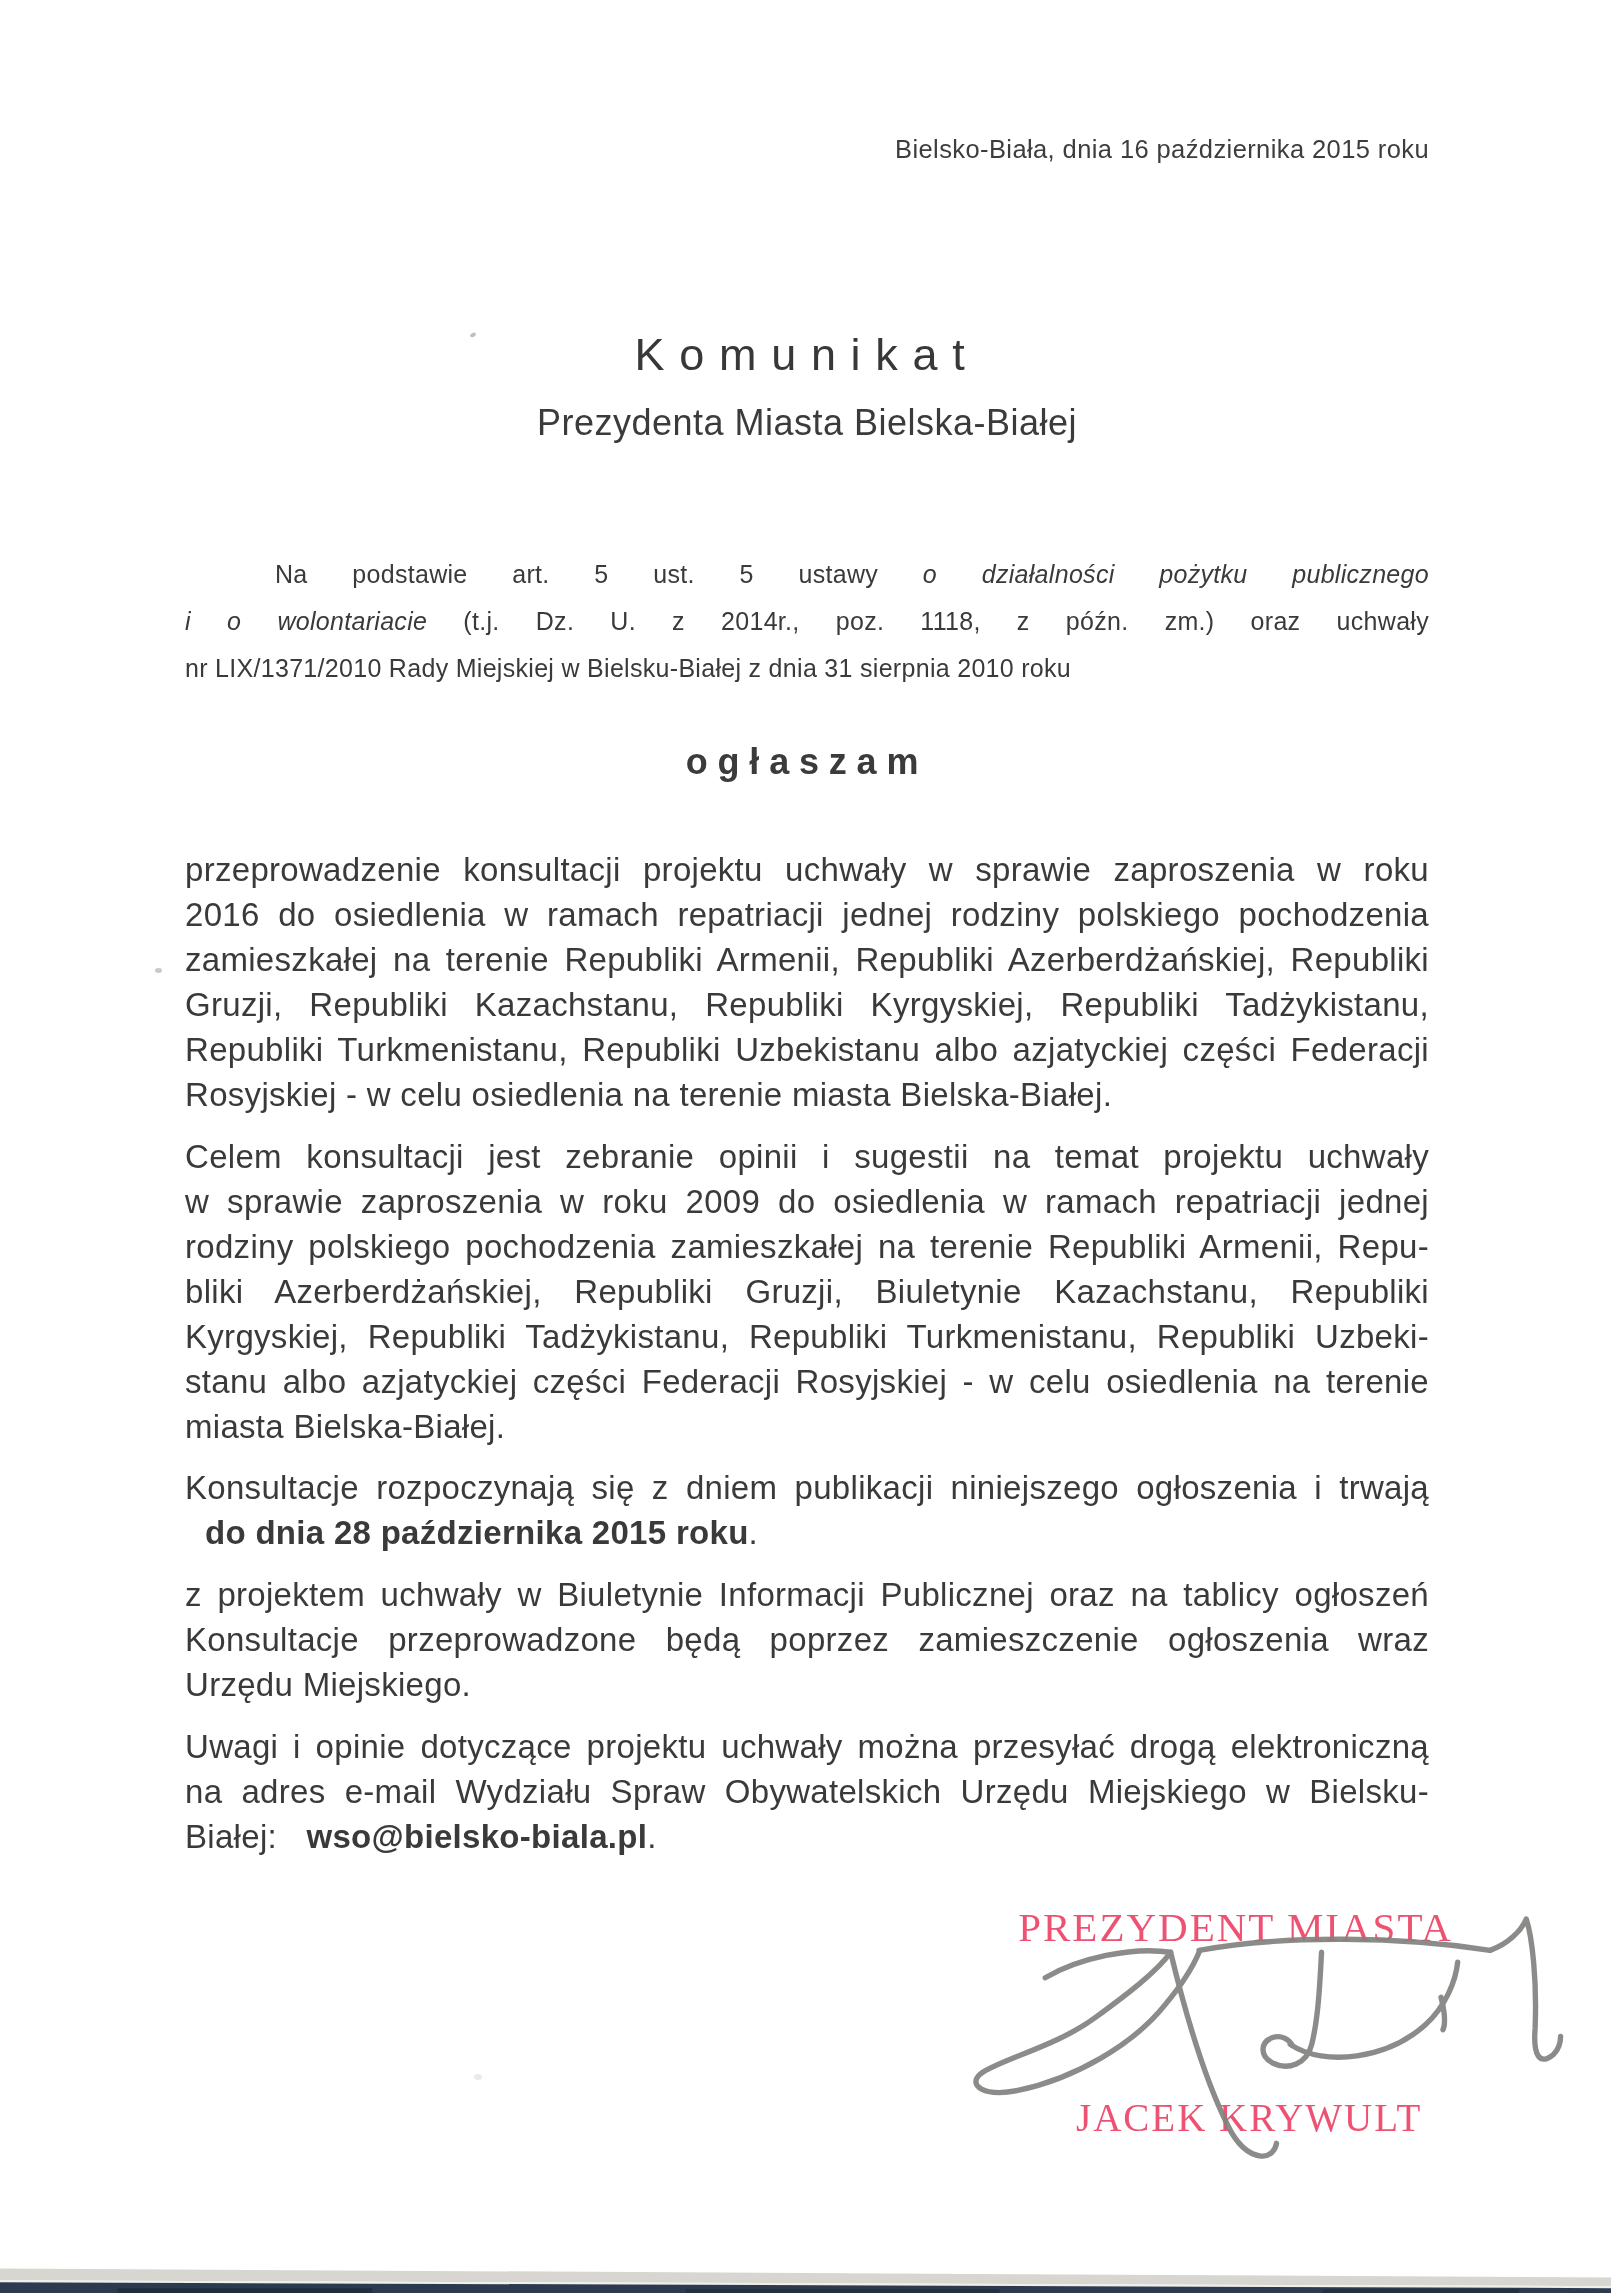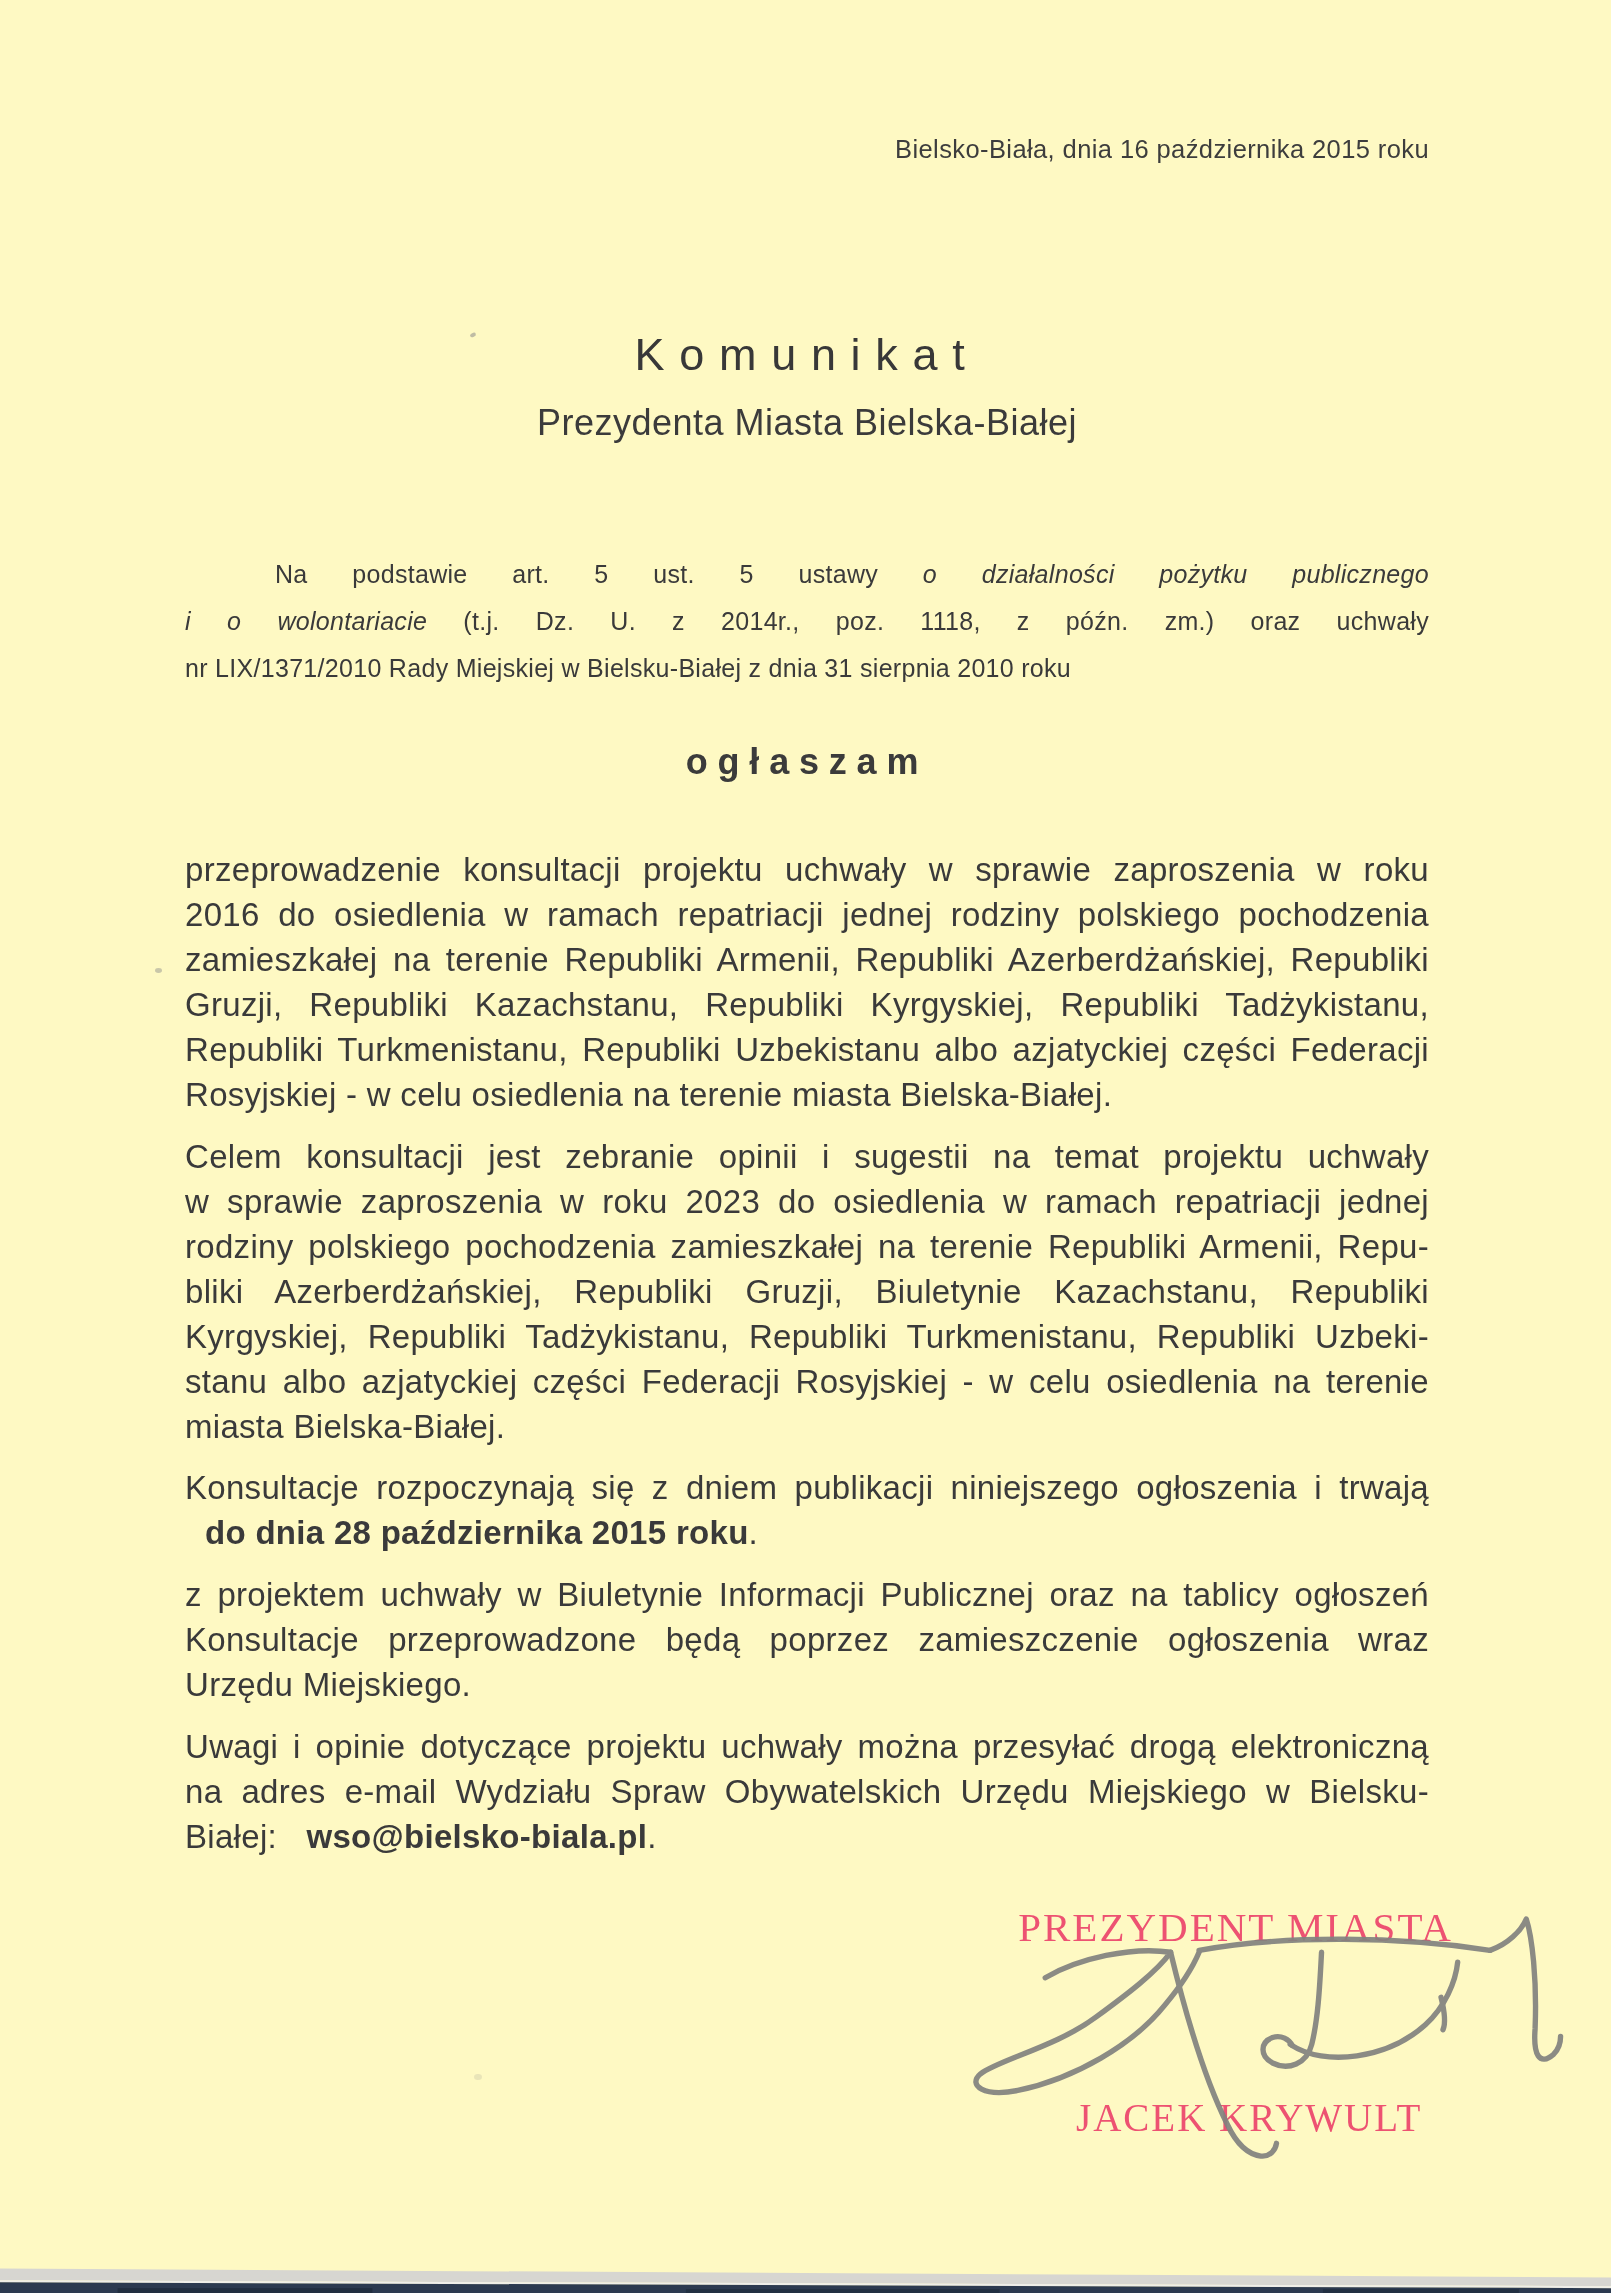--- a/index.html
+++ b/index.html
@@ -1,19 +1,19 @@
 <!DOCTYPE html>
 <html style="--stamp: #ed5272; --pen: #82827f;"><head>
 <meta charset="utf-8">
 <style>
   html,body{margin:0;padding:0;background:#e9e9e9;}
   .page{
     position:relative;
     width:1611px;height:2294px;
-    background:#fef9c3;
+    background:#ffffff;
     overflow:hidden;
     font-family:"Liberation Sans", sans-serif;
     color:#3a3a3a;
   }
   .date-line{
     position:absolute;top:135px;left:185px;width:1244px;
     text-align:right;font-size:25.5px;color:#3d3d3d;letter-spacing:0.4px;
   }
   .title-main{
     position:absolute;top:329px;left:185px;width:1244px;
@@ -78,21 +78,21 @@
     <div class="para">
         <div class="jline"><span>przeprowadzenie konsultacji projektu uchwały w sprawie zaproszenia w roku</span></div>
         <div class="jline"><span>2016 do osiedlenia w ramach repatriacji jednej rodziny polskiego pochodzenia</span></div>
         <div class="jline"><span>zamieszkałej na terenie Republiki Armenii, Republiki Azerberdżańskiej, Republiki</span></div>
         <div class="jline"><span>Gruzji, Republiki Kazachstanu, Republiki Kyrgyskiej, Republiki Tadżykistanu,</span></div>
         <div class="jline"><span>Republiki Turkmenistanu, Republiki Uzbekistanu albo azjatyckiej części Federacji</span></div>
         <div class="jline jlast"><span>Rosyjskiej - w celu osiedlenia na terenie miasta Bielska-Białej.</span></div>
       </div>
     <div class="para">
         <div class="jline"><span>Celem konsultacji jest zebranie opinii i sugestii na temat projektu uchwały</span></div>
-        <div class="jline"><span>w sprawie zaproszenia w roku 2023 do osiedlenia w ramach repatriacji jednej</span></div>
+        <div class="jline"><span>w sprawie zaproszenia w roku 2009 do osiedlenia w ramach repatriacji jednej</span></div>
         <div class="jline"><span>rodziny polskiego pochodzenia zamieszkałej na terenie Republiki Armenii, Repu-</span></div>
         <div class="jline"><span>bliki Azerberdżańskiej, Republiki Gruzji, Biuletynie Kazachstanu, Republiki</span></div>
         <div class="jline"><span>Kyrgyskiej, Republiki Tadżykistanu, Republiki Turkmenistanu, Republiki Uzbeki-</span></div>
         <div class="jline"><span>stanu albo azjatyckiej części Federacji Rosyjskiej - w celu osiedlenia na terenie</span></div>
         <div class="jline jlast"><span>miasta Bielska-Białej.</span></div>
       </div>
     <div class="para">
         <div class="jline"><span>Konsultacje rozpoczynają się z dniem publikacji niniejszego ogłoszenia i trwają</span></div>
         <div class="jline jlast"><span class="bd">do dnia 28 października 2015 roku</span><span>.</span></div>
       </div>

